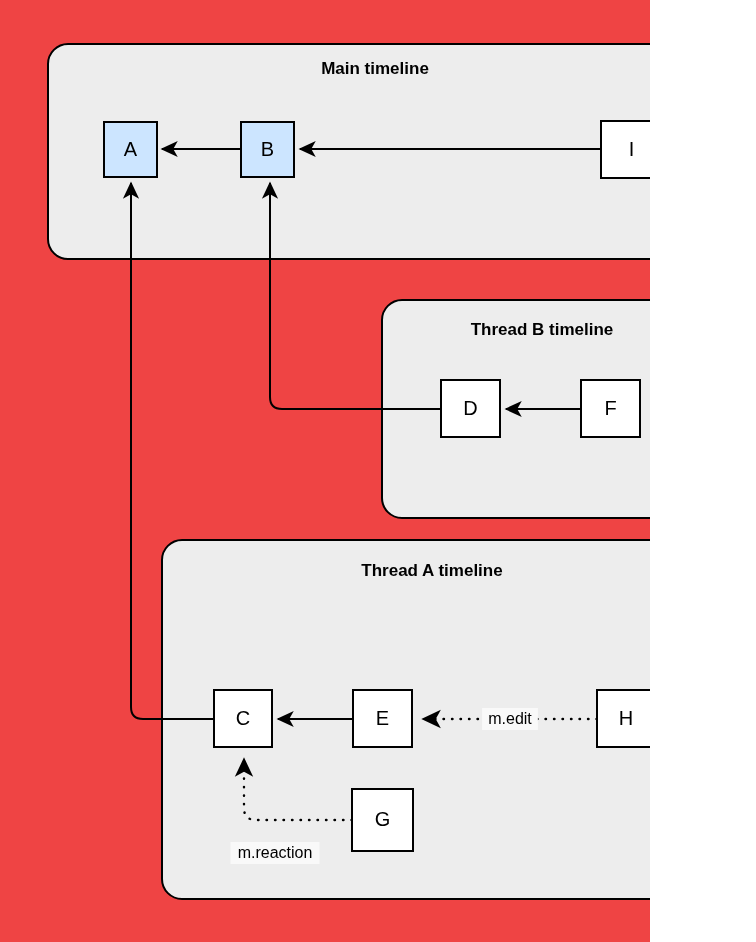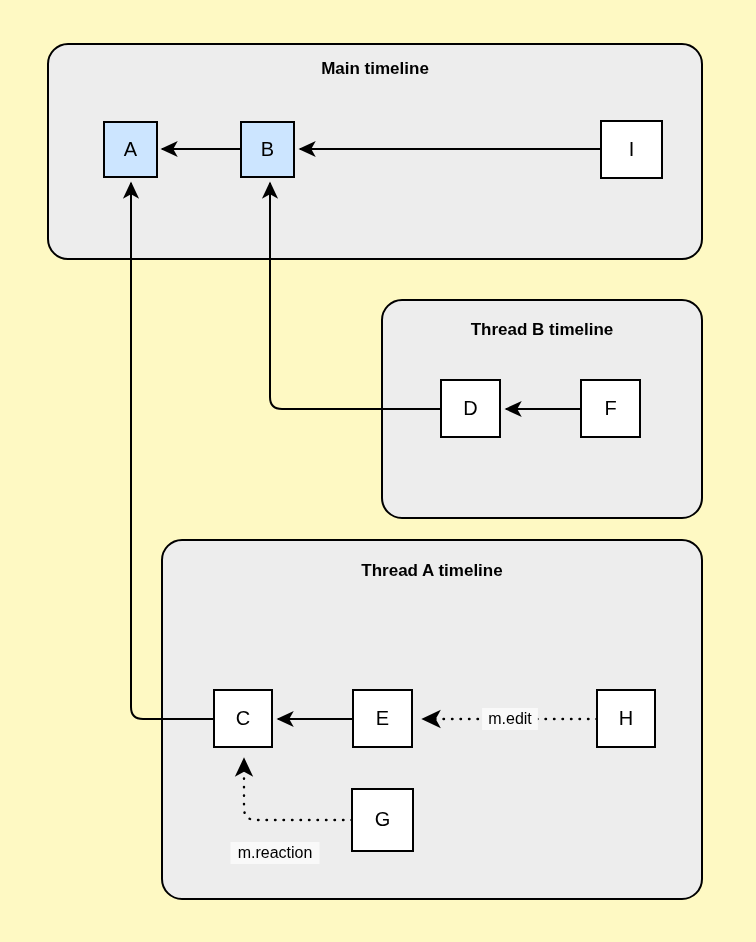--- a/index.html
+++ b/index.html
@@ -5,23 +5,23 @@
   html, body {
     margin: 0;
     padding: 0;
     background: #ffffff;
   }
   body {
     font-family: "Liberation Sans", sans-serif;
   }
   #canvas {
     position: relative;
-    width: 756px;
+    width: 650px;
     height: 942px;
-    background: #fef9c3;
+    background: #ef4444;
     overflow: hidden;
   }
   svg#diagram {
     position: absolute;
     left: 0;
     top: 0;
     width: 756px;
     height: 942px;
   }
   .panel-rect {

